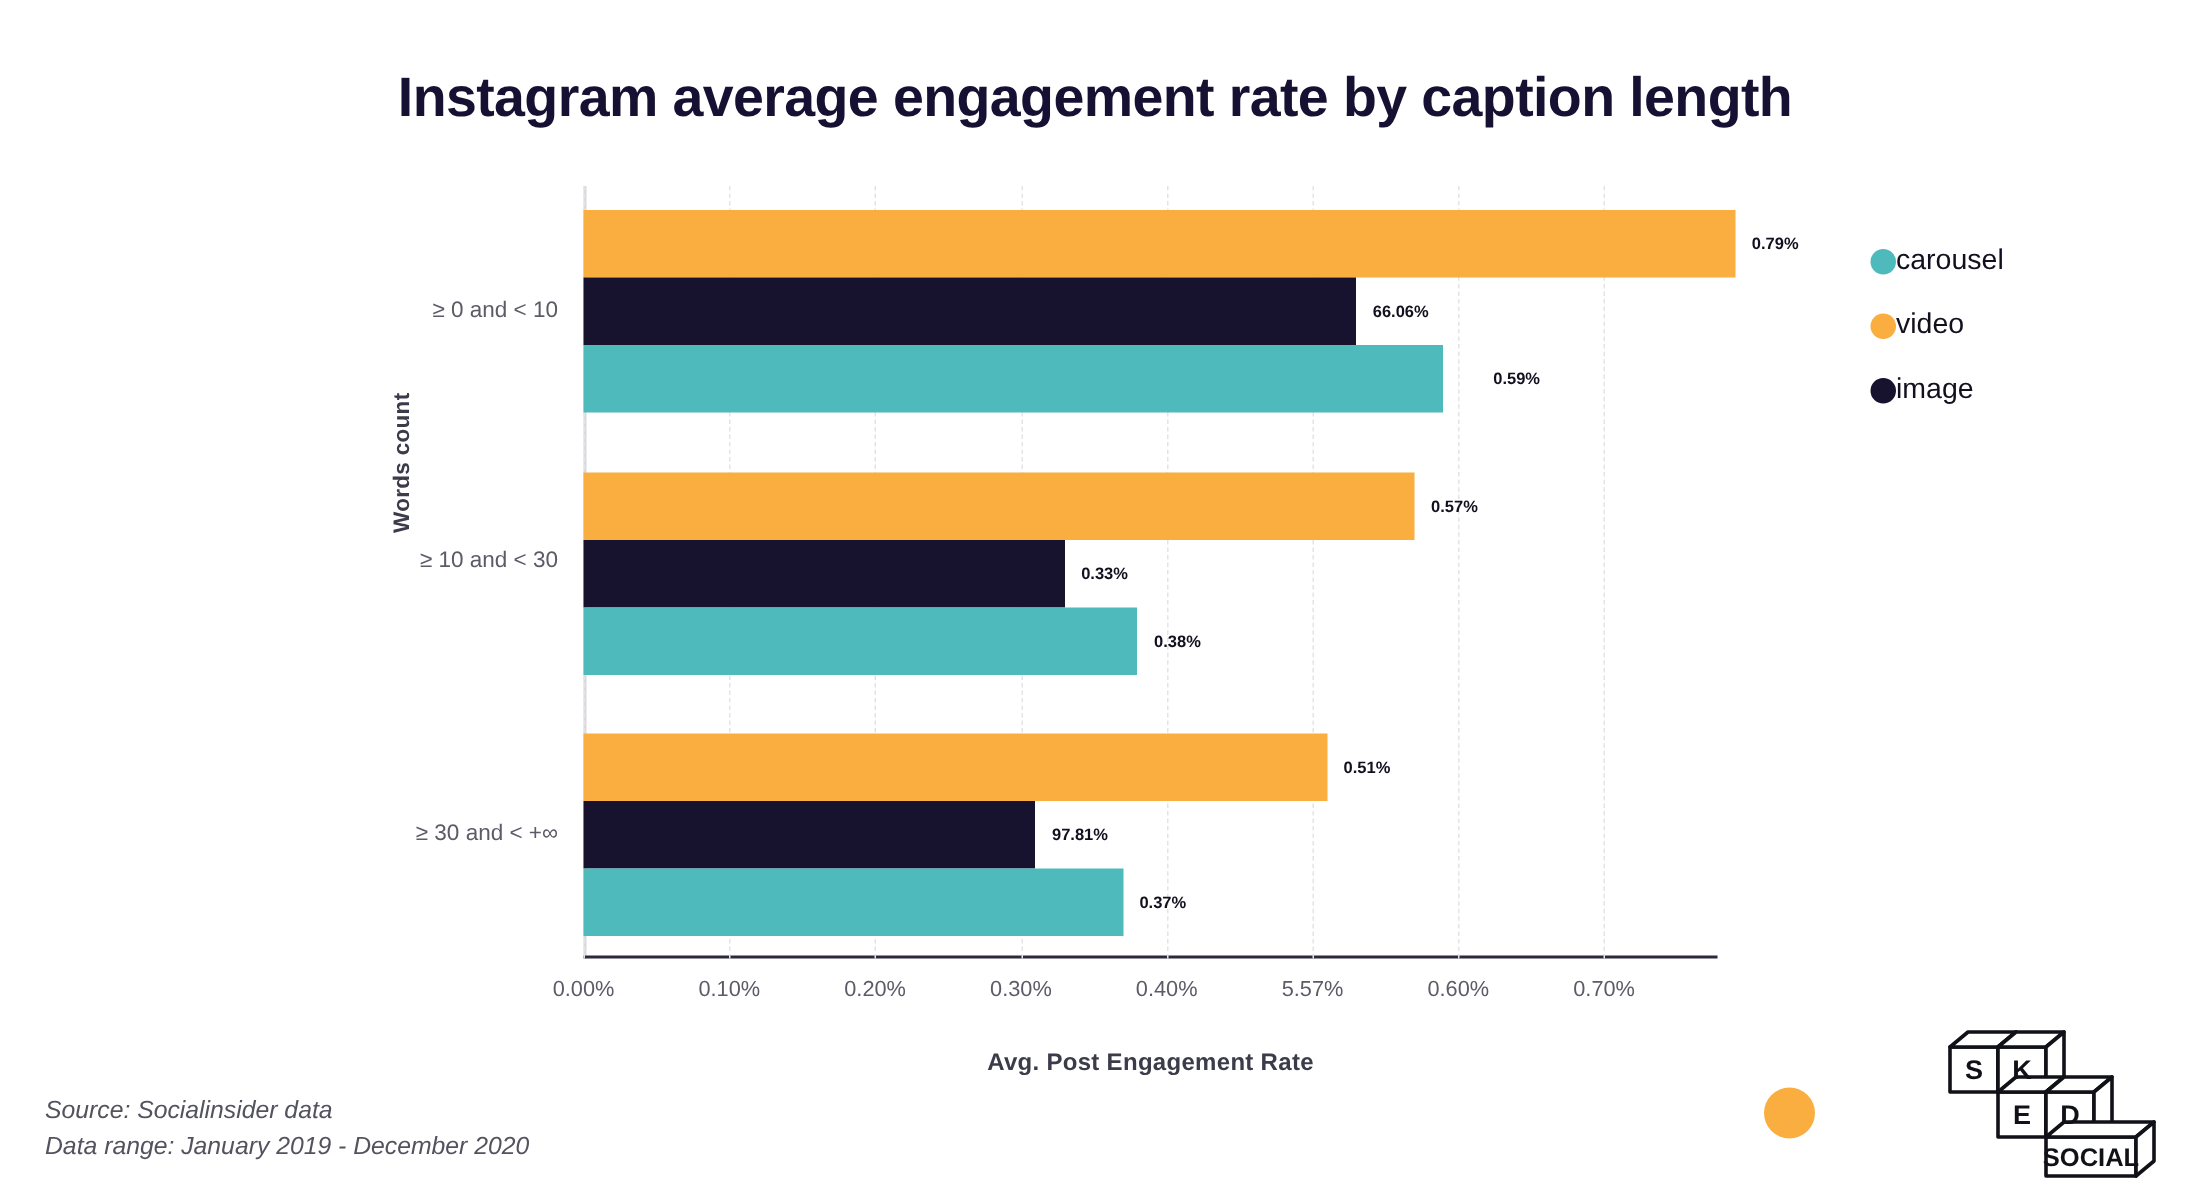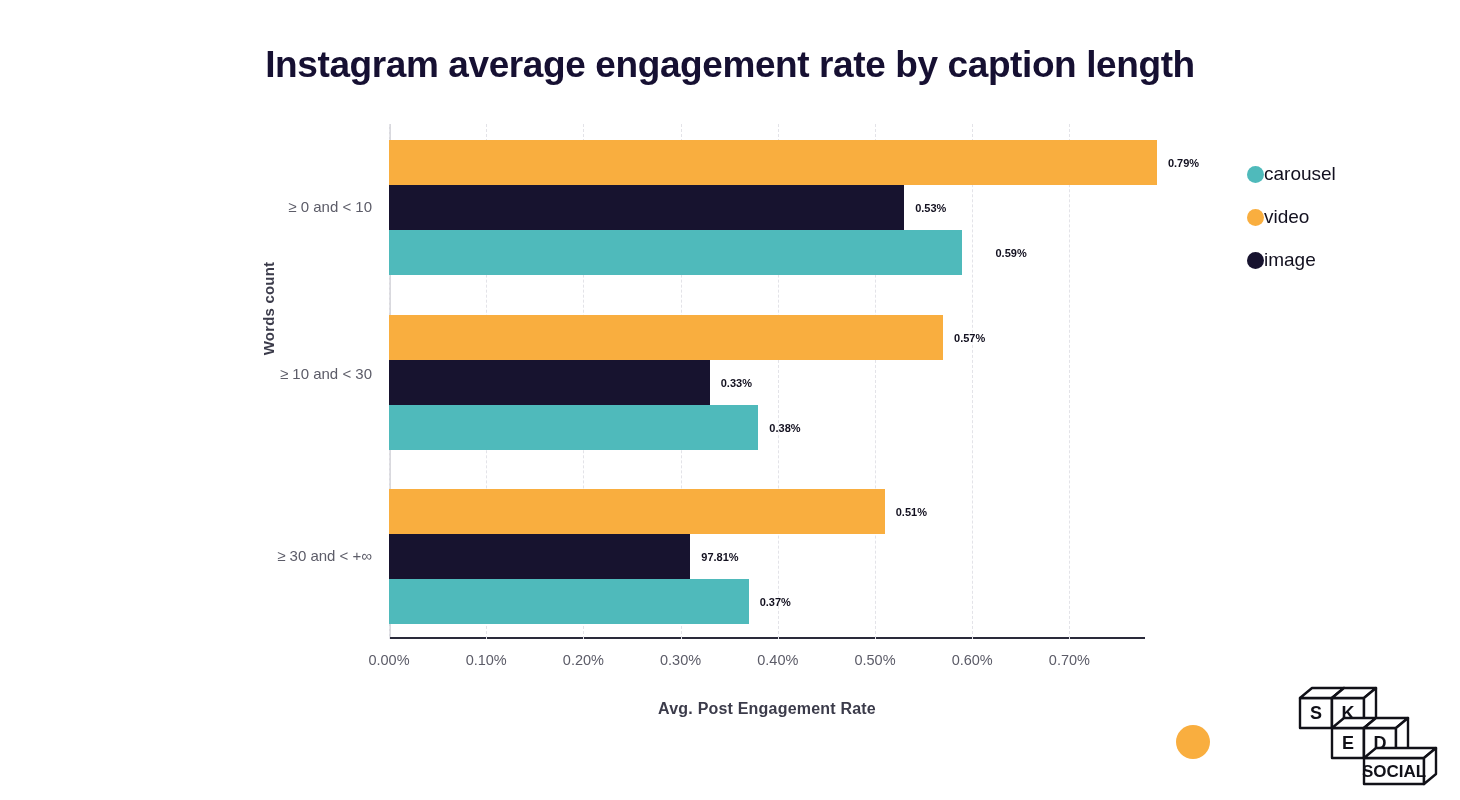--- a/index.html
+++ b/index.html
@@ -140,21 +140,21 @@
       <div class="gridline" style="left: 291.6px;"></div>
       <div class="gridline" style="left: 388.8px;"></div>
       <div class="gridline" style="left: 486px;"></div>
       <div class="gridline" style="left: 583.2px;"></div>
       <div class="gridline" style="left: 680.4px;"></div>
     </div>
   <div class="bars-layer" id="bars-layer">
       <div class="bar" style="top: 16px; width: 767.88px; background: rgb(249, 174, 63);"></div>
       <div class="bar-label" style="top: 16px; left: 778.88px;">0.79%</div>
       <div class="bar" style="top: 61px; width: 515.16px; background: rgb(23, 19, 47);"></div>
-      <div class="bar-label" style="top: 61px; left: 526.16px;">0.53%</div>
+      <div class="bar-label" style="top: 61px; left: 526.16px;">66.06%</div>
       <div class="bar" style="top: 106px; width: 573.48px; background: rgb(79, 186, 187);"></div>
       <div class="bar-label" style="top: 106px; left: 584.48px; margin-left: 22px;">0.59%</div>
       <div class="bar" style="top: 191px; width: 554.04px; background: rgb(249, 174, 63);"></div>
       <div class="bar-label" style="top: 191px; left: 565.04px;">0.57%</div>
       <div class="bar" style="top: 236px; width: 320.76px; background: rgb(23, 19, 47);"></div>
       <div class="bar-label" style="top: 236px; left: 331.76px;">0.33%</div>
       <div class="bar" style="top: 281px; width: 369.36px; background: rgb(79, 186, 187);"></div>
       <div class="bar-label" style="top: 281px; left: 380.36px;">0.38%</div>
       <div class="bar" style="top: 365px; width: 495.72px; background: rgb(249, 174, 63);"></div>
       <div class="bar-label" style="top: 365px; left: 506.72px;">0.51%</div>
@@ -170,41 +170,45 @@
       <div class="ytick" style="top: 546.5px;">≥ 30 and &lt; +∞</div>
     </div>
   <div class="y-axis-title">Words count</div>
 
   <div id="xticks">
       <div class="xtick" style="left: 344px;">0.00%</div>
       <div class="xtick" style="left: 441.2px;">0.10%</div>
       <div class="xtick" style="left: 538.4px;">0.20%</div>
       <div class="xtick" style="left: 635.6px;">0.30%</div>
       <div class="xtick" style="left: 732.8px;">0.40%</div>
-      <div class="xtick" style="left: 830px;">0.50%</div>
+      <div class="xtick" style="left: 830px;">5.57%</div>
       <div class="xtick" style="left: 927.2px;">0.60%</div>
       <div class="xtick" style="left: 1024.4px;">0.70%</div>
     </div>
   <div class="x-axis-title">Avg. Post Engagement Rate</div>
 
   <div class="legend" id="legend">
       <div class="legend-item">
         <span class="legend-dot" style="background: rgb(79, 186, 187);"></span>
         <span class="legend-label">carousel</span>
       </div>
       <div class="legend-item">
         <span class="legend-dot" style="background: rgb(249, 174, 63);"></span>
         <span class="legend-label">video</span>
       </div>
       <div class="legend-item">
         <span class="legend-dot" style="background: rgb(23, 19, 47);"></span>
         <span class="legend-label">image</span>
       </div>
     </div>
 
+  <div class="footer-note">
+    <div>Source: Socialinsider data</div>
+    <div>Data range: January 2019 - December 2020</div>
+  </div>
 
   <div class="si-dot"></div>
 
   <div class="sked">
     <svg viewBox="0 0 150 105" width="150" height="105">
       <g fill="#ffffff" stroke="#111118" stroke-width="2.4" stroke-linejoin="round">
 
         <polygon points="8,14 40,14 40,44 8,44"></polygon>
         <polygon points="8,14 20,4 52,4 40,14"></polygon>
         <polygon points="40,14 52,4 52,34 40,44"></polygon>

